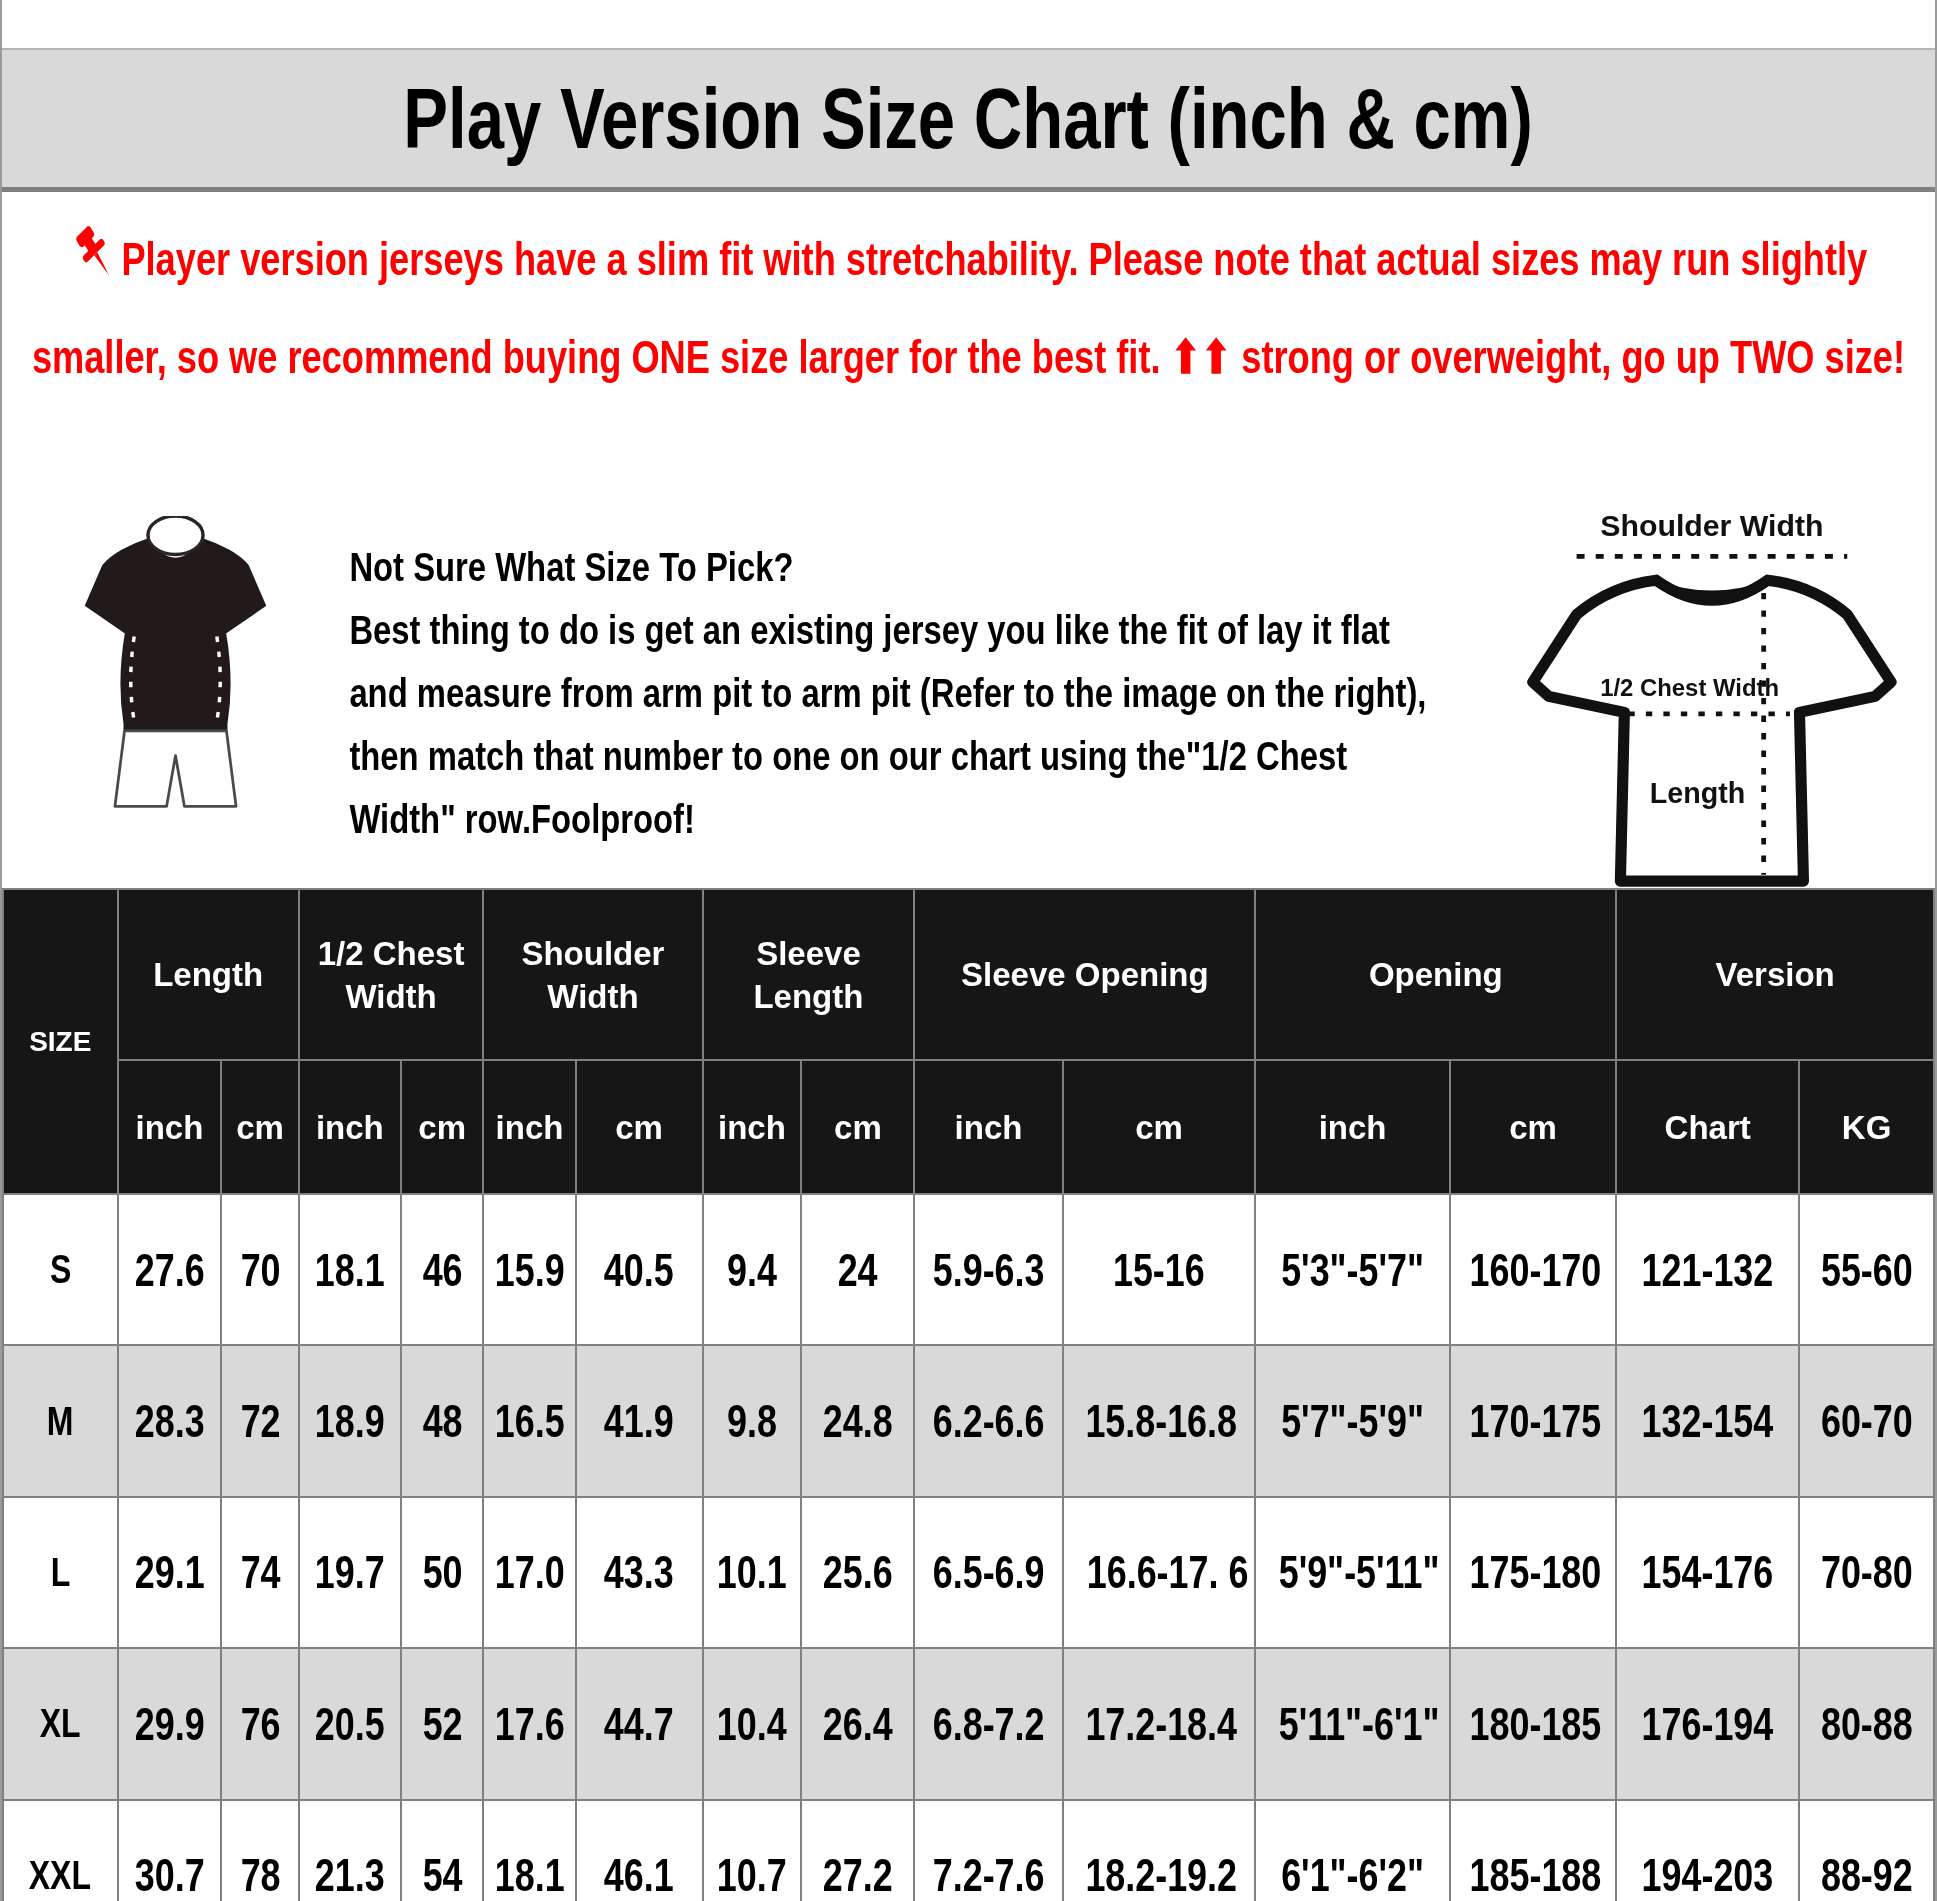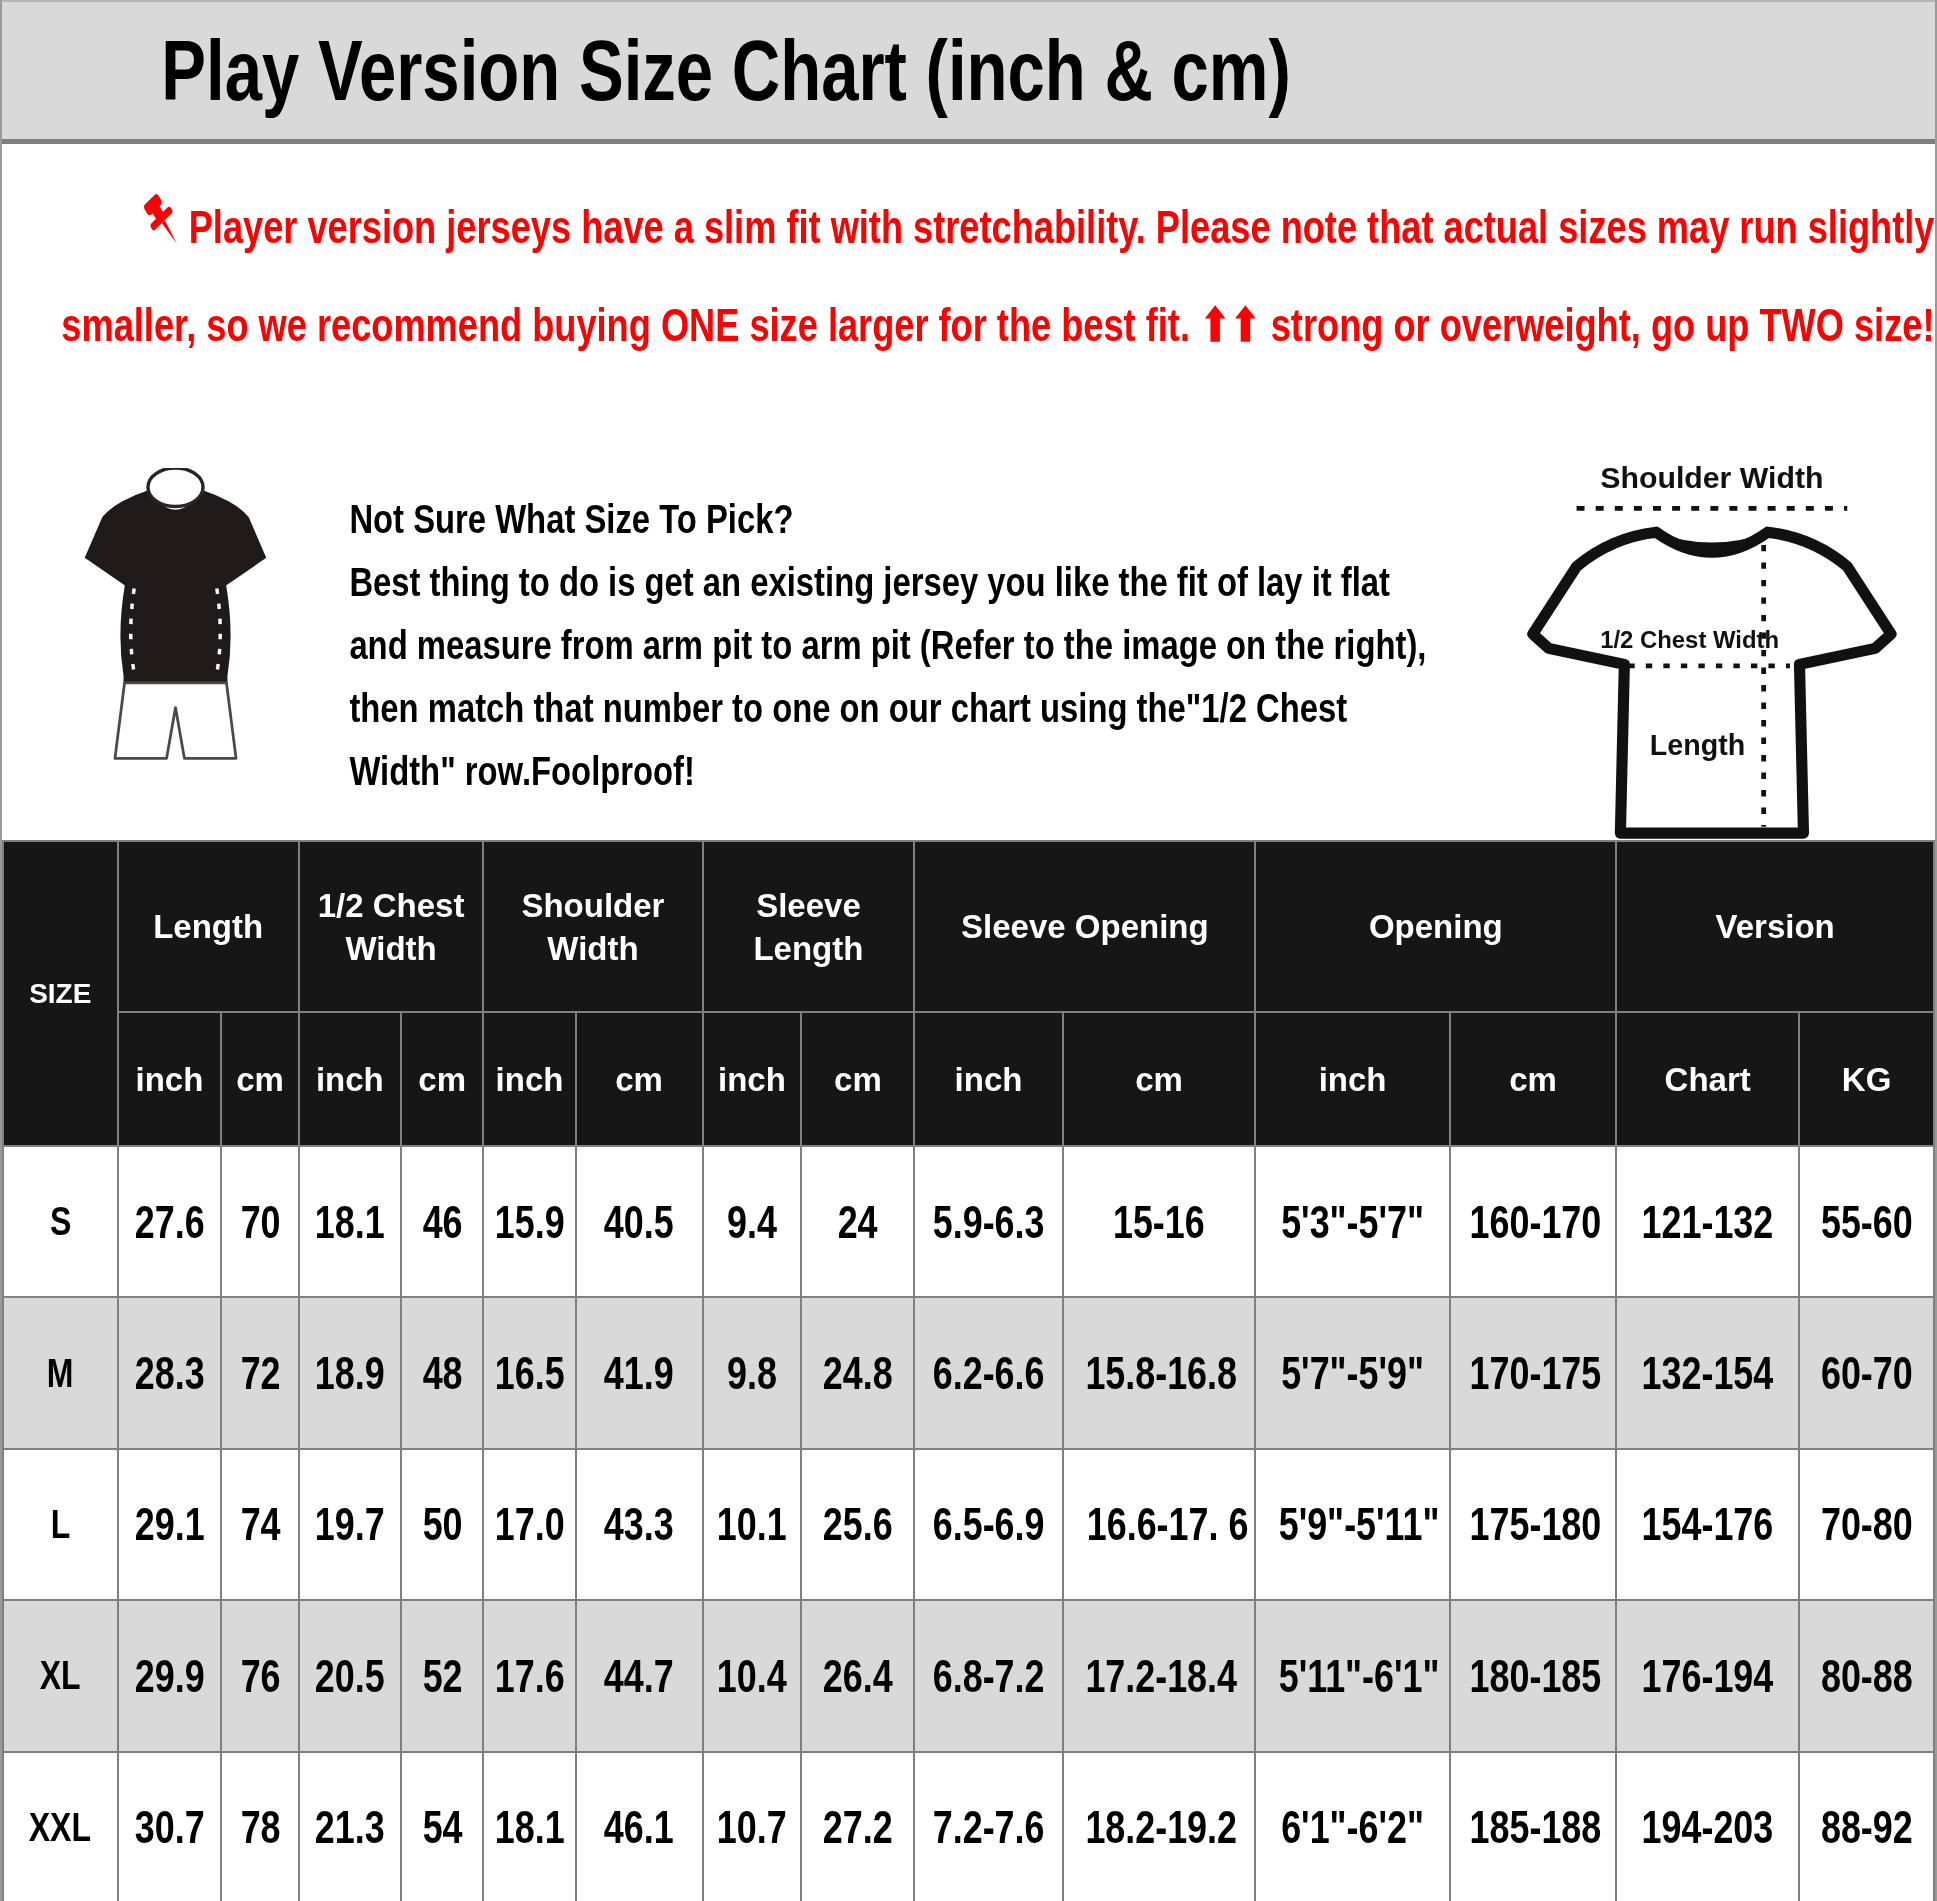--- a/index.html
+++ b/index.html
@@ -6,25 +6,25 @@
   body{
     width:1937px;height:1902px;overflow:hidden;position:relative;
     font-family:"Liberation Sans",sans-serif;font-weight:bold;color:#000;
     border-left:2.5px solid #9a9a9a;border-right:2.5px solid #9a9a9a;box-sizing:border-box;
   }
   .cx{display:inline-block;transform:scaleX(0.78);transform-origin:center;white-space:nowrap;}
   
   .title-bar{
     height:137px;background:#d9d9d9;border-bottom:5px solid #7f7f7f;
     border-top:2.5px solid #b5b5b5;
-    display:flex;align-items:center;justify-content:flex-start;
+    display:flex;align-items:center;justify-content:center;margin-top:48px;
   }
   .title-bar .t{font-size:86px;letter-spacing:0;}
   
-  .notice{height:319px;box-sizing:border-box;padding-top:34px;text-align:right;color:#fe0000;overflow:hidden;}
+  .notice{height:319px;box-sizing:border-box;padding-top:18px;text-align:center;color:#fe0000;overflow:hidden;}
   .notice-inner{
     width:127%;margin-left:-13.5%;transform:scaleX(0.787);transform-origin:center;
     font-size:46px;line-height:98px;
   }
   .pin{vertical-align:-11.6px;margin-right:1.7px;}
   
   .middle{height:377px;display:flex;align-items:flex-start;}
   .fit-col{width:347px;flex:0 0 347px;text-align:center;padding-top:5px;}
   .fit-col .lbl{font-size:50px;margin-top:11.6px;}
   .guide-col{flex:1 1 auto;text-align:left;overflow:visible;padding-top:25px;}

